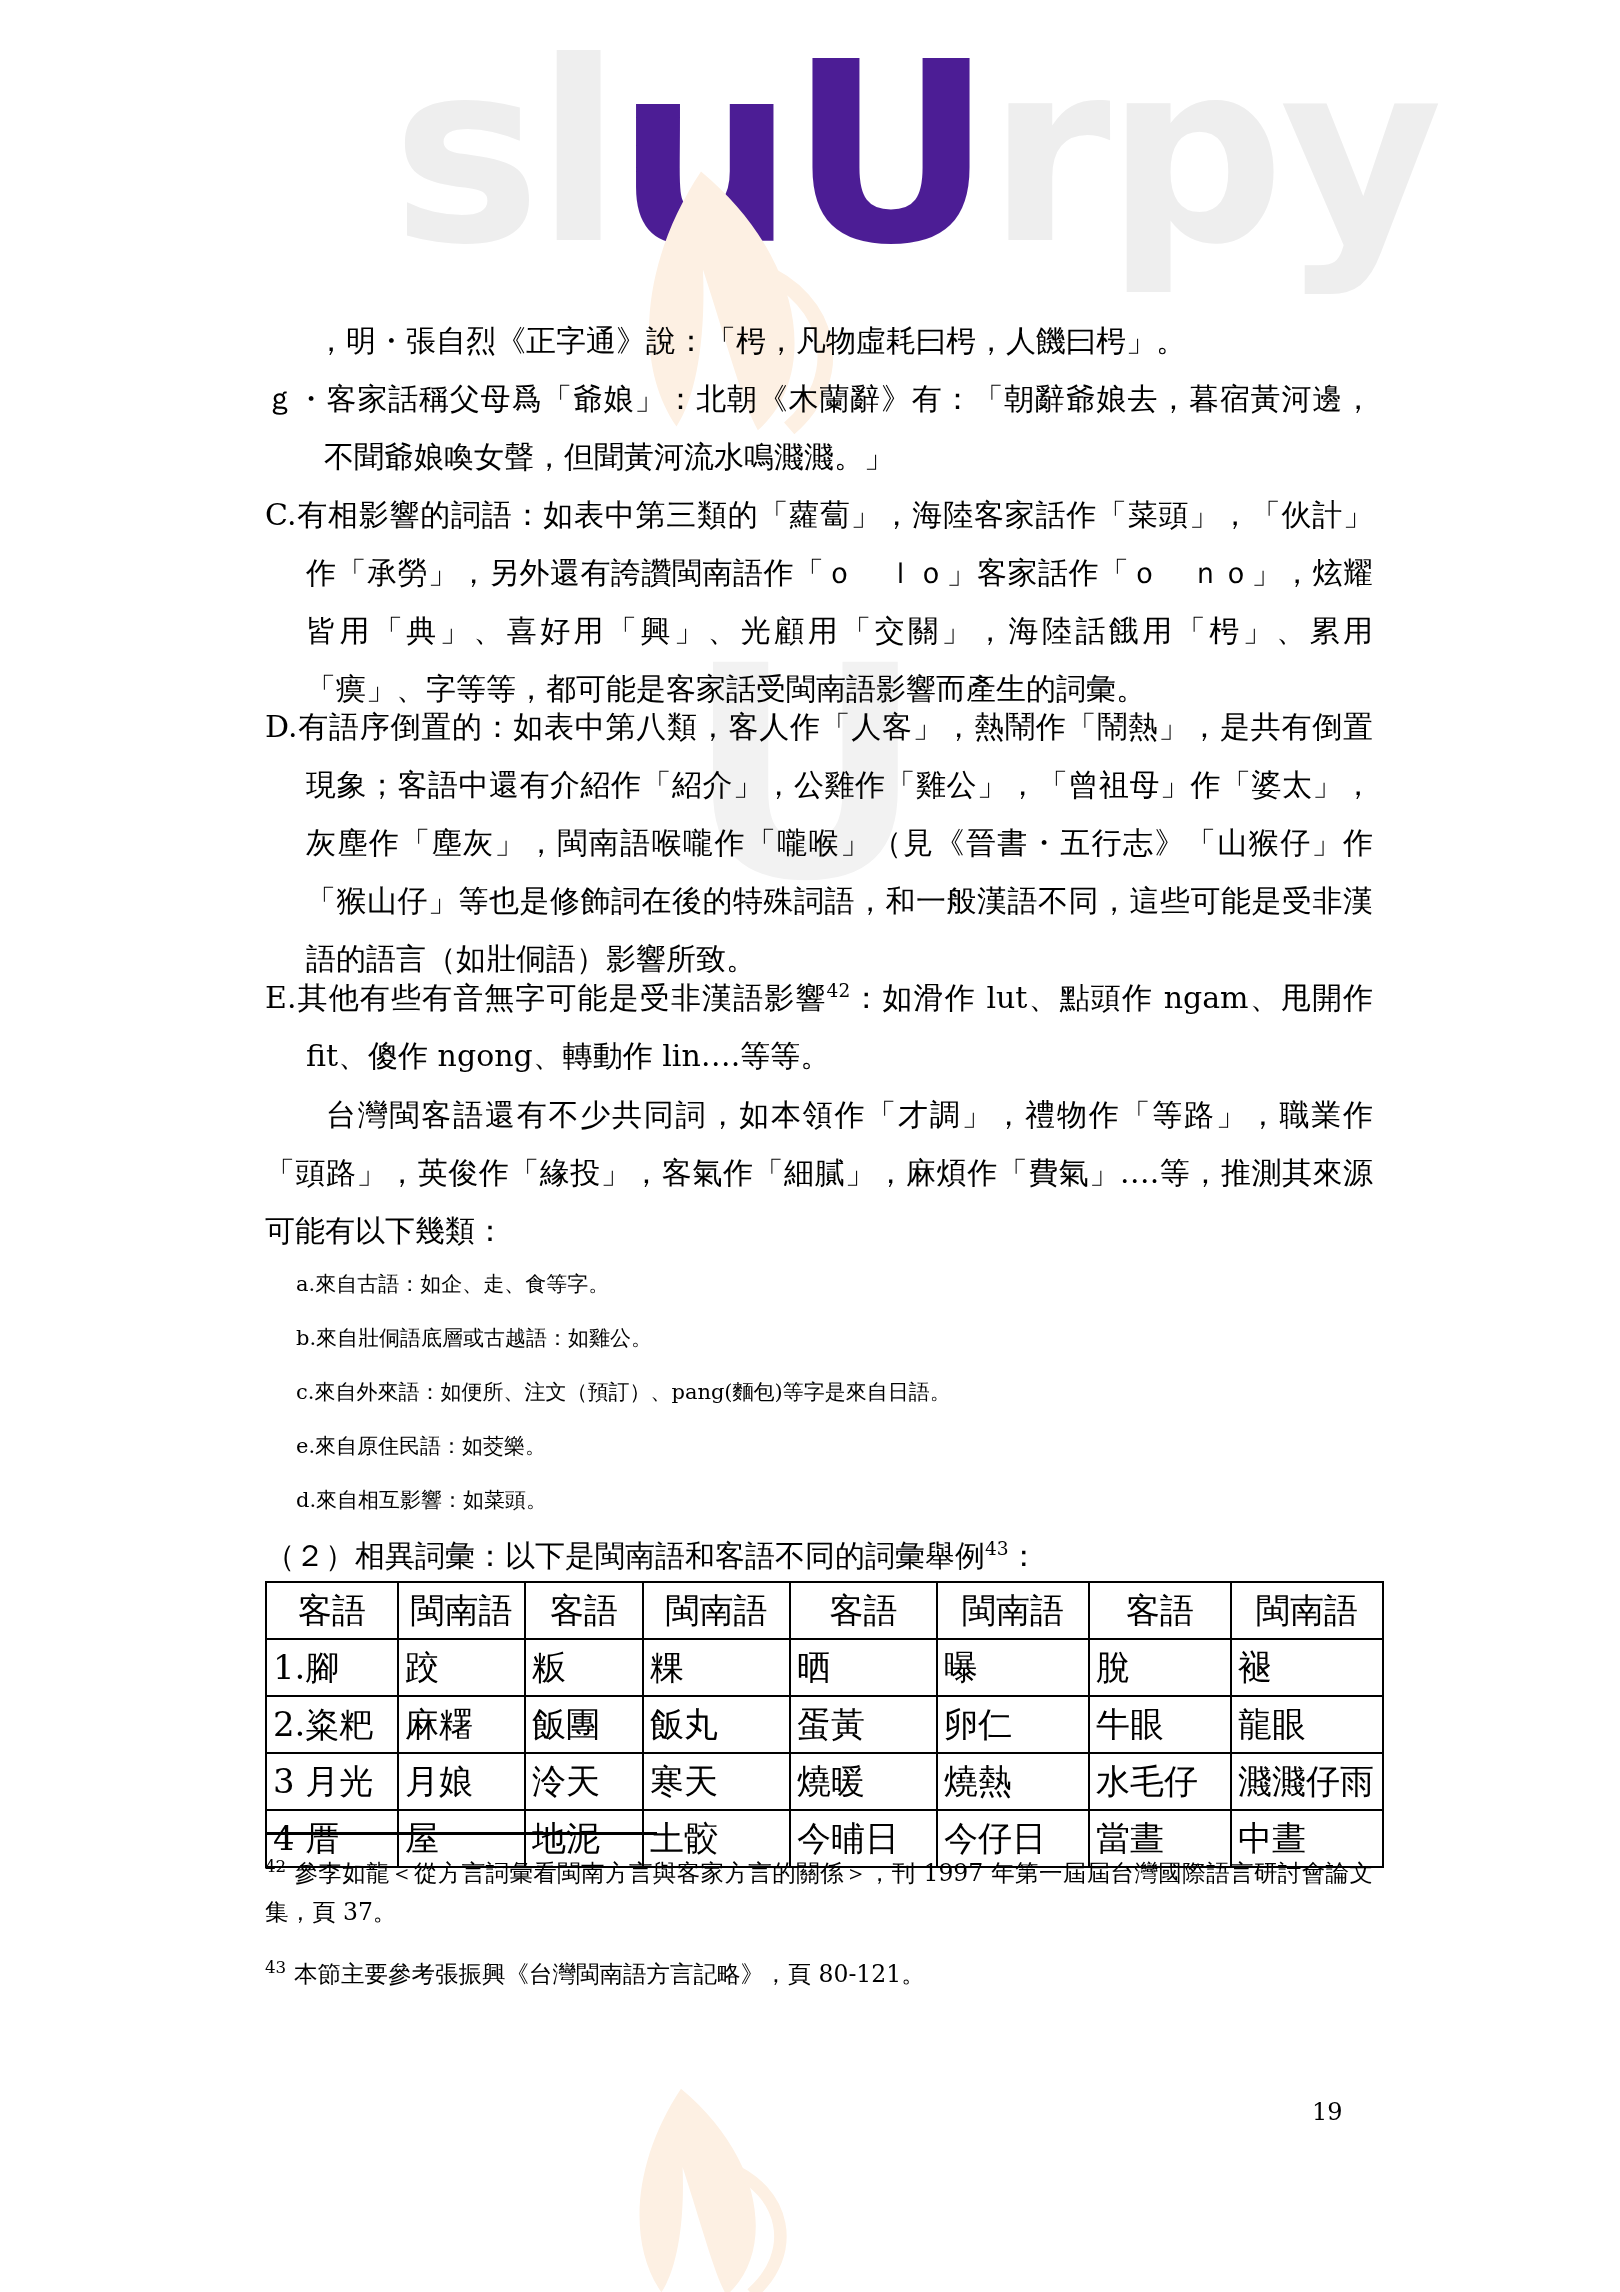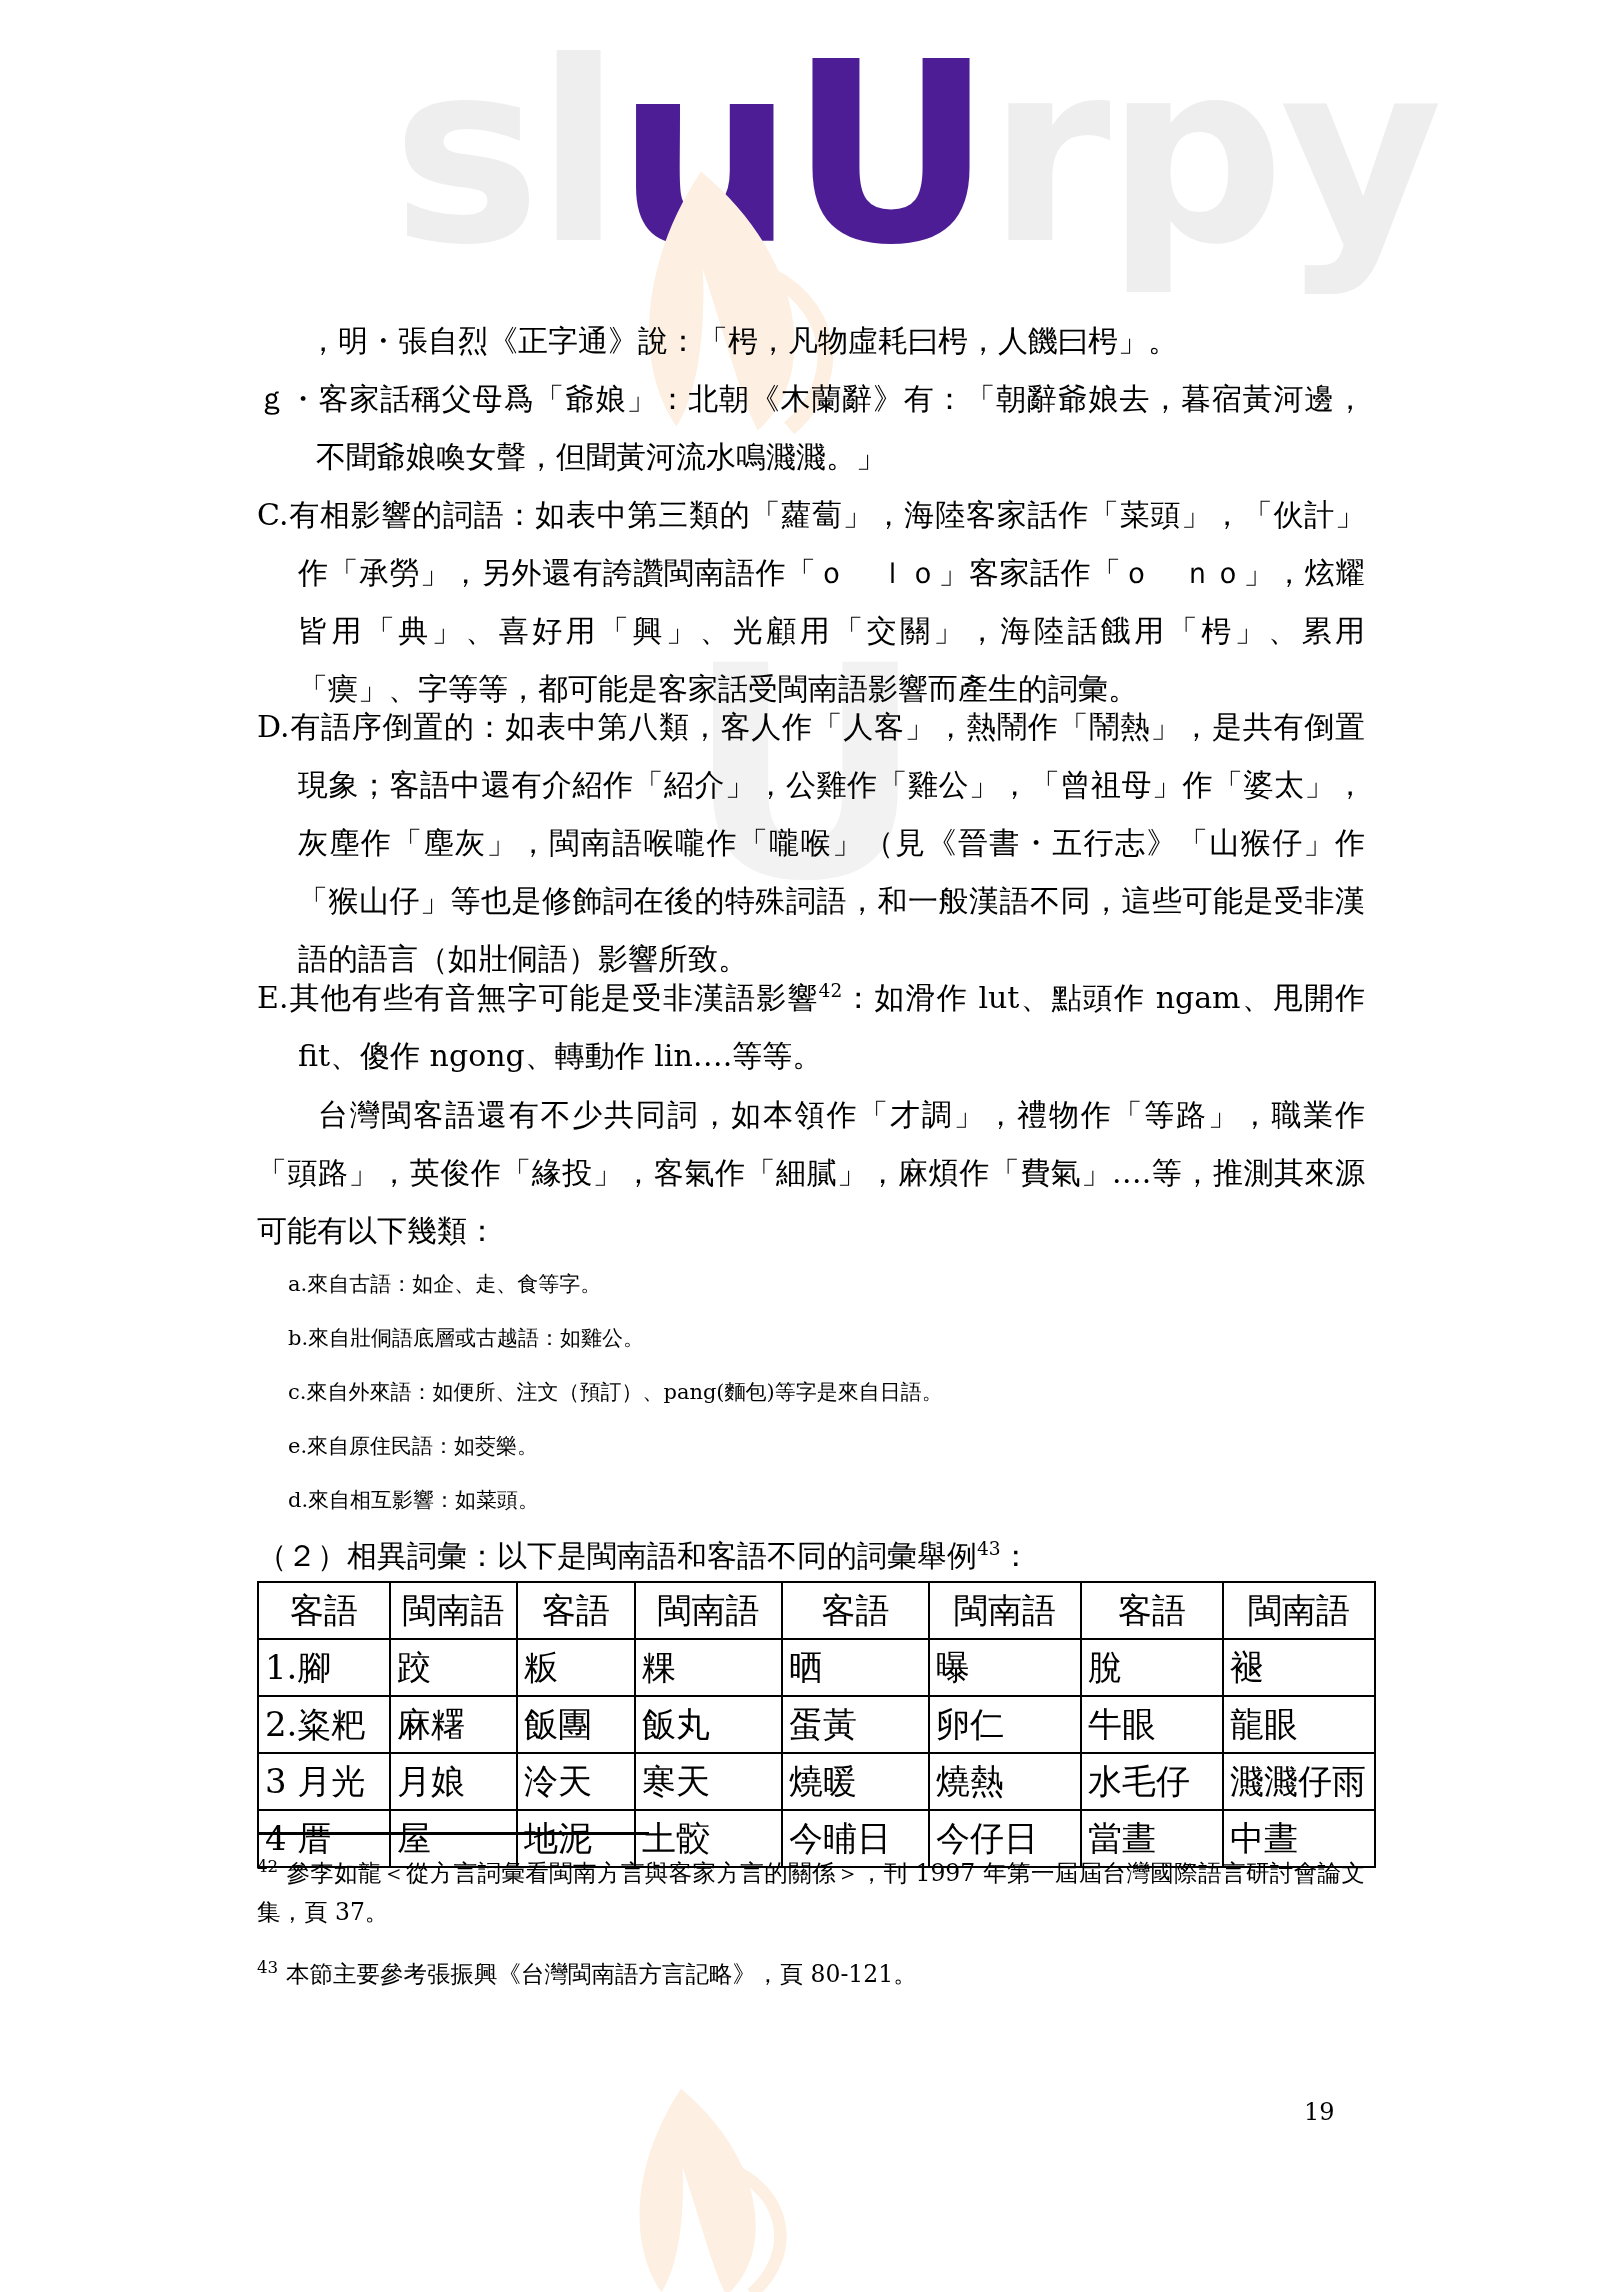--- a/index.html
+++ b/index.html
@@ -54,21 +54,21 @@
     font-size: 294px;
     color: #f2f2f2;
     line-height: 1;
     white-space: nowrap;
   }
 
   
   #content {
     position: absolute;
     top: 0;
-    left: 0;
+    left: 8px;
     width: 1492px;
     height: 2293px;
   }
   .body-block {
     position: absolute;
     left: 257px;
     width: 1108px;
   }
 
   .para {

